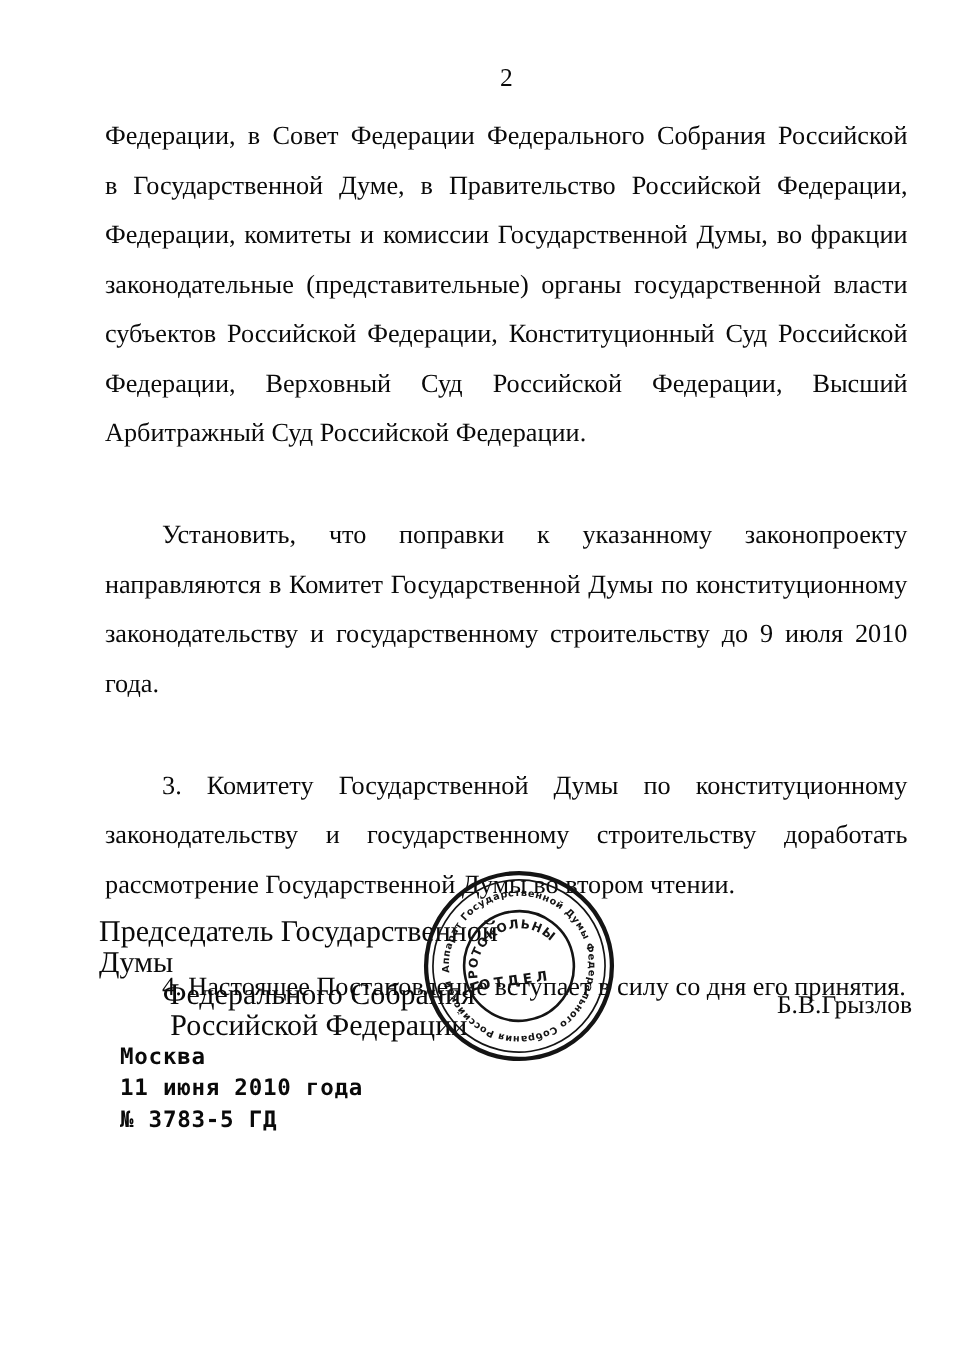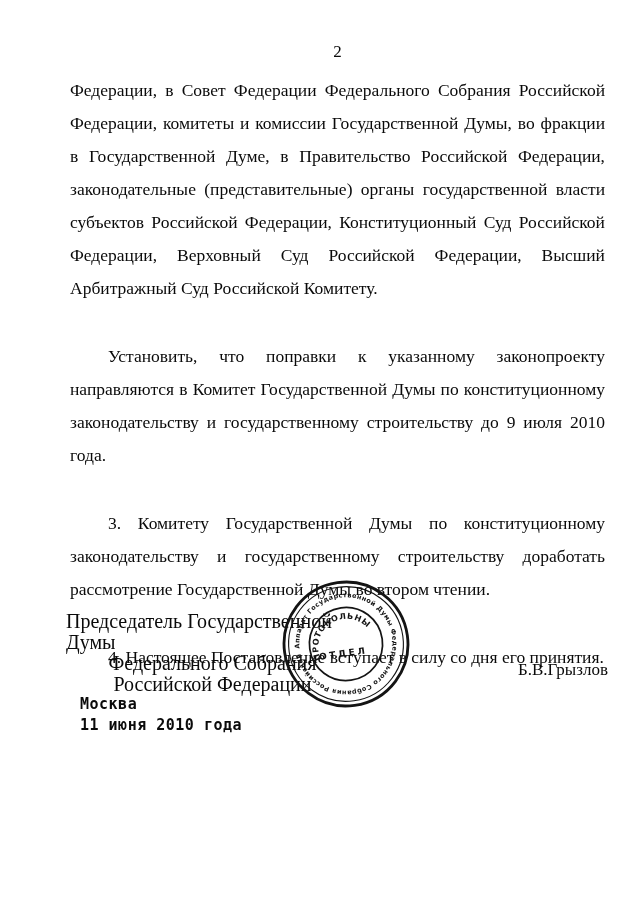--- a/index.html
+++ b/index.html
@@ -76,26 +76,26 @@
 </head>
 <body>
 
 <div class="page">
 
   <div class="page-number">2</div>
 
   <div class="doc-body">
       <div class="para">
         <div class="line">Федерации, в Совет Федерации Федерального Собрания Российской</div>
+        <div class="line">в Государственной Думе, в Правительство Российской Федерации,</div>
         <div class="line">Федерации, комитеты и комиссии Государственной Думы, во фракции</div>
-        <div class="line">в Государственной Думе, в Правительство Российской Федерации,</div>
         <div class="line">законодательные (представительные) органы государственной власти</div>
         <div class="line">субъектов Российской Федерации, Конституционный Суд Российской</div>
         <div class="line">Федерации, Верховный Суд Российской Федерации, Высший</div>
-        <div class="line last">Арбитражный Суд Российской Комитету.</div>
+        <div class="line last">Арбитражный Суд Российской Федерации.</div>
       </div>
       <div class="para">
         <div class="line indent">Установить, что поправки к указанному законопроекту</div>
         <div class="line">направляются в Комитет Государственной Думы по конституционному</div>
         <div class="line last">законодательству и государственному строительству до 9 июля 2010 года.</div>
       </div>
       <div class="para">
         <div class="line indent">3. Комитету Государственной Думы по конституционному</div>
         <div class="line">законодательству и государственному строительству доработать</div>
         <div class="line last">рассмотрение Государственной Думы во втором чтении.</div>
@@ -126,15 +126,16 @@
       <text font-family="DejaVu Sans, sans-serif" font-size="8" font-weight="bold" fill="#141414" letter-spacing="0.6">
         <textPath href="#arcPath" startOffset="1">ПРОТОКОЛЬНЫЙ</textPath>
       </text>
       <text x="61" y="77" text-anchor="middle" font-family="DejaVu Sans, sans-serif" font-size="9" font-weight="bold" fill="#141414" letter-spacing="2.5">ОТДЕЛ</text>
     </g>
   </svg>
 
   <div class="footer">
     <div>Москва</div>
     <div>11 июня 2010 года</div>
+    <div>№ 3783-5 ГД</div>
   </div>
 
 </div>
 
 </body></html>

